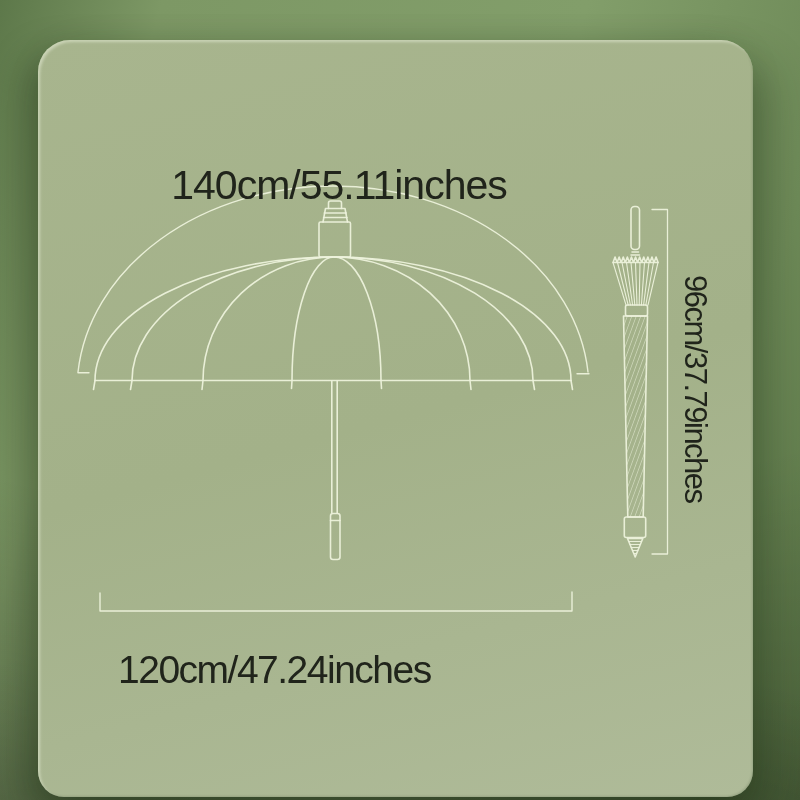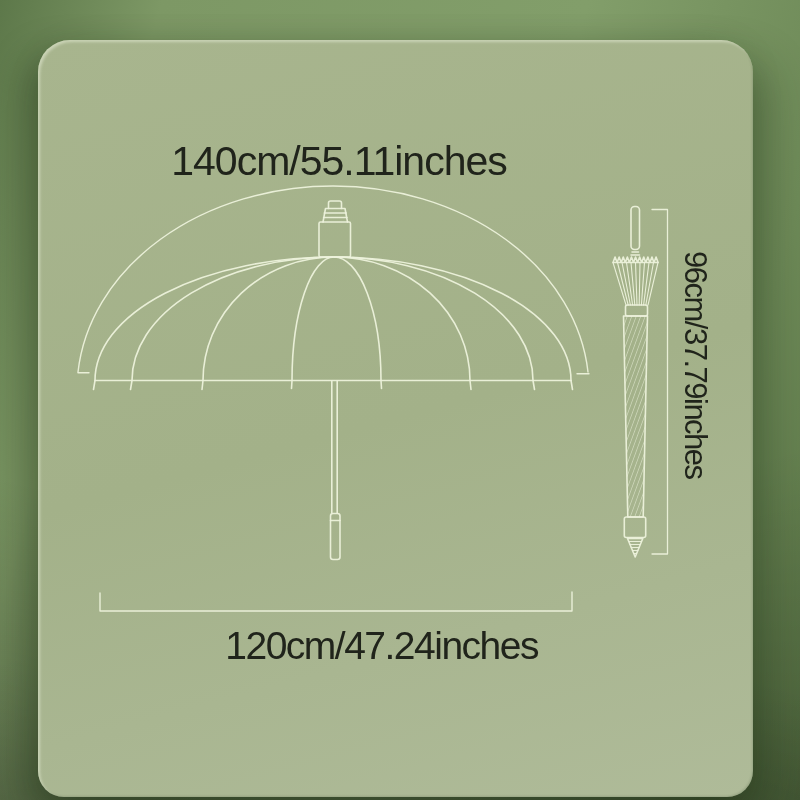--- a/index.html
+++ b/index.html
@@ -17,23 +17,24 @@
     background:linear-gradient(165deg,#a8b58e 0%,#a3b189 50%,#afbb99 100%);
     box-shadow:-12px 14px 36px rgba(20,35,12,.35),
                16px 22px 46px rgba(20,35,12,.30),
                inset 2px 2px 3px rgba(246,250,232,.45),
                inset -1px -1px 2px rgba(30,45,20,.15);
   }
   .art{position:absolute;left:0;top:0;width:800px;height:800px;}
   .lbl{
     position:absolute;color:#20241b;font-weight:500;
     white-space:nowrap;
+    margin-top:24px;
   }
   .lbl-top{left:119px;top:138px;width:440px;text-align:center;font-size:41px;letter-spacing:-1px;}
-  .lbl-bottom{left:118px;top:624px;width:420px;text-align:right;font-size:39px;letter-spacing:-1.5px;}
+  .lbl-bottom{left:118px;top:624px;width:420px;text-align:left;font-size:39px;letter-spacing:-1.5px;}
   .lbl-side{
     left:677px;top:251px;font-size:31px;letter-spacing:-1.5px;
     writing-mode:vertical-rl;line-height:36px;
   }
 </style>
 </head>
 <body>
 
 <div class="panel"></div>
 

